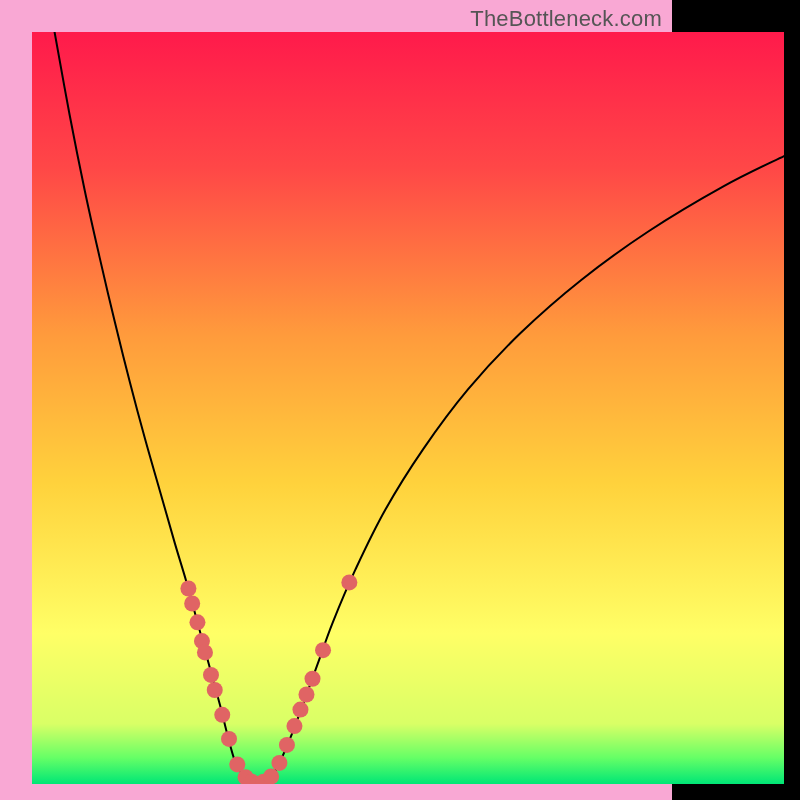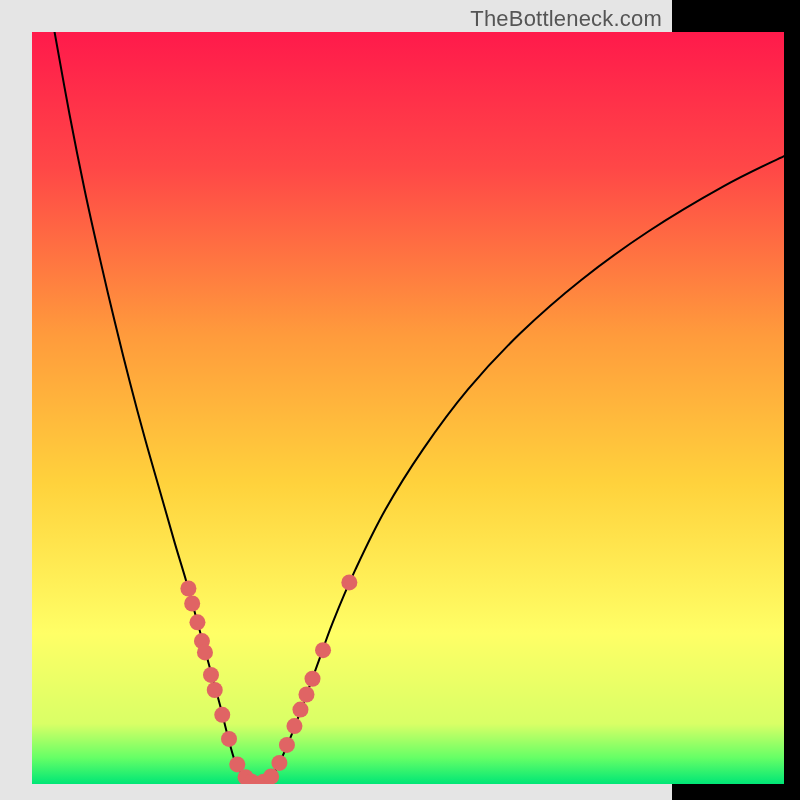--- a/index.html
+++ b/index.html
@@ -8,21 +8,21 @@
     width: 800px;
     height: 800px;
     overflow: hidden;
     background: #000;
     font-family: Arial, Helvetica, sans-serif;
   }
   .frame {
     position: relative;
     width: 672px;
     height: 800px;
-    background: #e5e5e5;
+    background: #f9a8d4;
   }
   .plot {
     position: absolute;
     left: 32px;
     top: 32px;
     width: 752px;
     height: 752px;
     overflow: visible;
   }
   .watermark {

